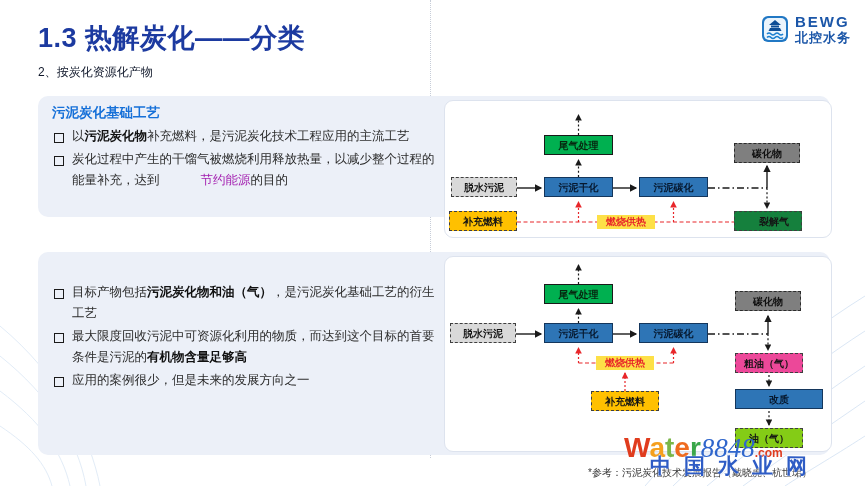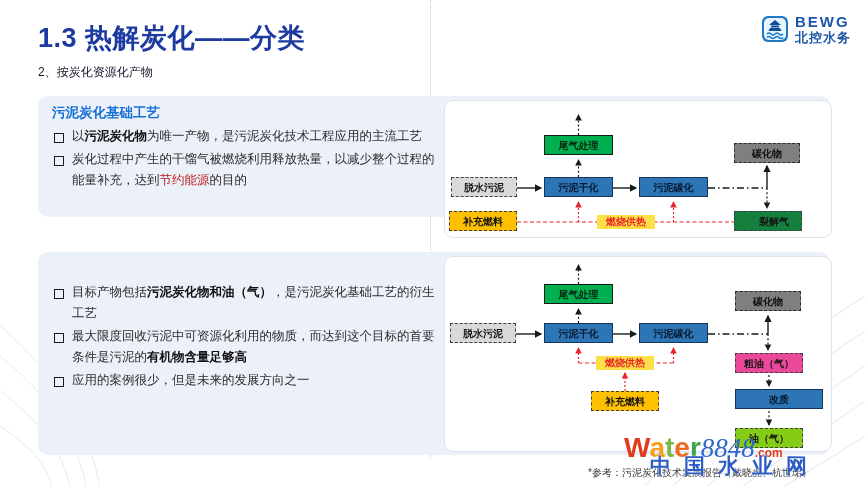--- a/index.html
+++ b/index.html
@@ -17,21 +17,21 @@
   
   .section{position:absolute;left:38px;width:792px;background:#ecf0f8;border-radius:10px;}
   .sec1{top:96px;height:121px;}
   .sec2{top:252px;height:203px;}
   .sec-title{position:absolute;left:14px;top:8px;font-size:13.5px;font-weight:700;color:#1670d8;}
   .bullets{position:absolute;left:14px;top:30px;width:388px;}
   .bullet{display:flex;margin-bottom:2px;}
   .bmark{flex:0 0 auto;width:8px;height:8px;border:1.6px solid #1a1a1a;margin:7px 8px 0 2px;}
   .btext{margin:0;font-size:12.5px;line-height:21px;color:#2b2b2b;}
   .btext .bold{font-weight:800;color:#111;}
-  .btext .blue{color:#b91c1c;}
+  .btext .blue{color:#a21caf;padding-left:41px;}
   
   .panel{position:absolute;left:444px;width:386px;background:#ffffff;border:1px solid #dde3ee;border-radius:9px;}
   .p1{top:100px;height:136px;}
   .p2{top:256px;height:194px;}
   .panel svg.wires{position:absolute;left:0;top:0;pointer-events:none;}
   .node{position:absolute;height:20px;line-height:20px;text-align:center;font-size:10px;font-weight:700;
         color:#141414;box-sizing:border-box;}
   .n-blue{background:#2e75b6;border:1.5px solid #14365c;color:#06182e;}
   .n-green{background:#00b050;border:1.5px solid #1a1a1a;color:#06260f;}
   .n-ltgray{background:#d9d9d9;border:1.6px dashed #3f3f3f;}
@@ -95,21 +95,21 @@
     </div>
   </div>
 
   <div class="vguide"></div>
 
   <div class="section sec1">
     <div class="sec-title">污泥炭化基础工艺</div>
     <div class="bullets">
       <div class="bullet">
         <span class="bmark"></span>
-        <p class="btext"><span>以</span><span class="bold">污泥炭化物</span><span>为唯一产物，是污泥炭化技术工程应用的主流工艺</span></p>
+        <p class="btext"><span>以</span><span class="bold">污泥炭化物</span><span>补充燃料，是污泥炭化技术工程应用的主流工艺</span></p>
       </div>
       <div class="bullet">
         <span class="bmark"></span>
         <p class="btext"><span>炭化过程中产生的干馏气被燃烧利用释放热量，以减少整个过程的能量补充，达到</span><span class="blue">节约能源</span><span>的目的</span></p>
       </div>
     </div>
   </div>
 
   <div class="panel p1">
     <svg class="wires" width="386" height="136">

